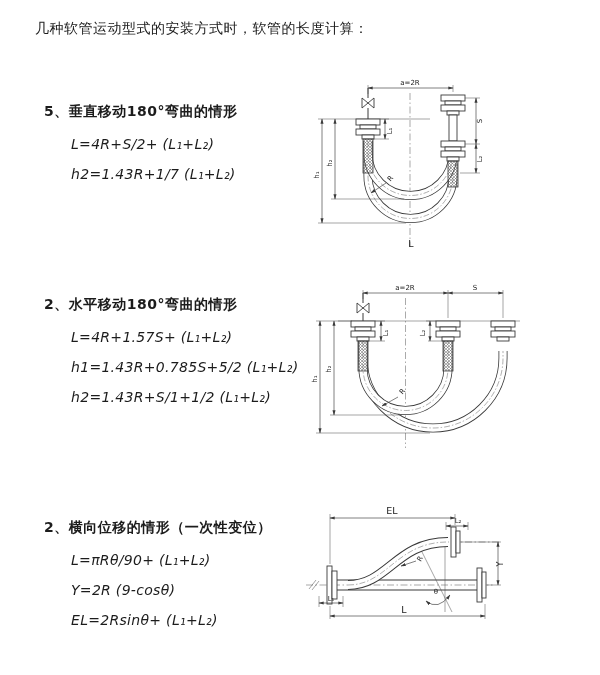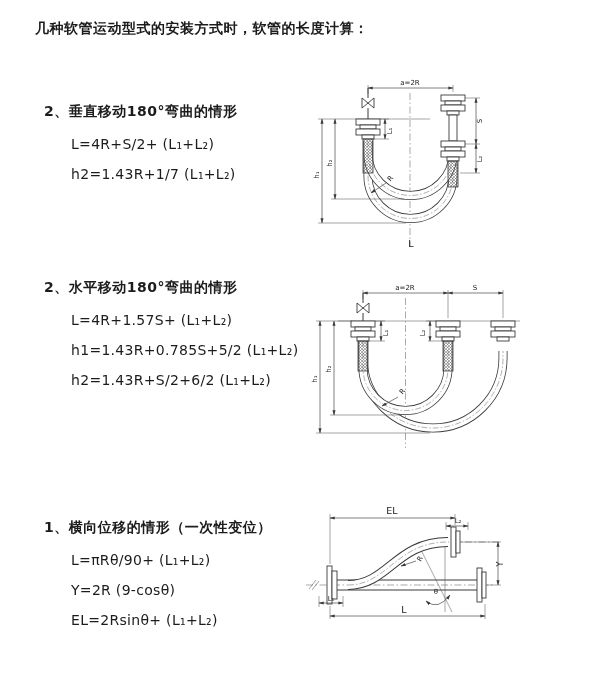--- a/index.html
+++ b/index.html
@@ -2,26 +2,26 @@
 <html><head>
 <meta charset="utf-8">
 <style>
   html,body{margin:0;padding:0;}
   body{
     width:600px;height:675px;background:#ffffff;position:relative;overflow:hidden;
     font-family:"DejaVu Sans","Liberation Sans",sans-serif;color:#1c1c1c;
   }
   .page{position:absolute;inset:0;background:#fff;}
   .doc-title{
-    position:absolute;left:35px;top:20px;font-size:14px;font-weight:bold;
+    position:absolute;left:35px;top:20px;font-size:14px;font-weight:normal;
     letter-spacing:0.5px;white-space:nowrap;
   }
   .sec{position:absolute;left:44px;}
   .sec-heading{font-size:14px;font-weight:bold;margin:0 0 15px 0;letter-spacing:0.5px;white-space:nowrap;}
-  .formula{font-size:14px;margin:0 0 14px 27px;letter-spacing:0.3px;white-space:nowrap;}
+  .formula{font-size:14px;margin:0 0 14px 27px;letter-spacing:0.3px;white-space:nowrap;font-style:italic;}
   .diagram{position:absolute;}
   svg text{font-size:7px;fill:#222;font-family:"DejaVu Sans","Liberation Sans",sans-serif;}
   svg text.big{font-size:9.5px;}
   svg text.mid{font-size:8px;}
   .ln{stroke:#3a3a3a;stroke-width:1;fill:none;}
   .fl{fill:#fff;stroke:#3a3a3a;stroke-width:0.9;}
   .dim{stroke:#3a3a3a;stroke-width:0.65;fill:none;}
   .ext{stroke:#4a4a4a;stroke-width:0.5;fill:none;}
   .cl{stroke:#707070;stroke-width:0.6;stroke-dasharray:7 2.5 1.5 2.5;fill:none;}
   .tubeO{stroke:#3a3a3a;fill:none;}
@@ -30,34 +30,34 @@
   .braid{stroke:#3a3a3a;stroke-width:0.8;}
 </style>
 </head>
 <body>
 
 <div class="page">
 
   <div class="doc-title">几种软管运动型式的安装方式时，软管的长度计算：</div>
 
   <div class="sec" style="top:103px;">
-    <div class="sec-heading">2、垂直移动180°弯曲的情形</div>
+    <div class="sec-heading">5、垂直移动180°弯曲的情形</div>
     <div class="formula">L=4R+S/2+ (L₁+L₂)</div>
     <div class="formula">h2=1.43R+1/7 (L₁+L₂)</div>
   </div>
 
-  <div class="sec" style="top:279px;">
+  <div class="sec" style="top:296px;">
     <div class="sec-heading">2、水平移动180°弯曲的情形</div>
     <div class="formula">L=4R+1.57S+ (L₁+L₂)</div>
     <div class="formula">h1=1.43R+0.785S+5/2 (L₁+L₂)</div>
-    <div class="formula">h2=1.43R+S/2+6/2 (L₁+L₂)</div>
+    <div class="formula">h2=1.43R+S/1+1/2 (L₁+L₂)</div>
   </div>
 
   <div class="sec" style="top:519px;">
-    <div class="sec-heading">1、横向位移的情形（一次性变位）</div>
+    <div class="sec-heading">2、横向位移的情形（一次性变位）</div>
     <div class="formula">L=πRθ/90+ (L₁+L₂)</div>
     <div class="formula">Y=2R (9-cosθ)</div>
     <div class="formula">EL=2Rsinθ+ (L₁+L₂)</div>
   </div>
 
   <svg class="diagram" style="left:310px;top:75px;" width="240" height="190" viewBox="0 0 240 190">
     <defs>
       <marker id="a1" viewBox="0 0 10 6" refX="9" refY="3" markerWidth="8" markerHeight="4.8" orient="auto-start-reverse">
           <path d="M0,0 L10,3 L0,6 Z" fill="#3a3a3a"></path>
         </marker>

